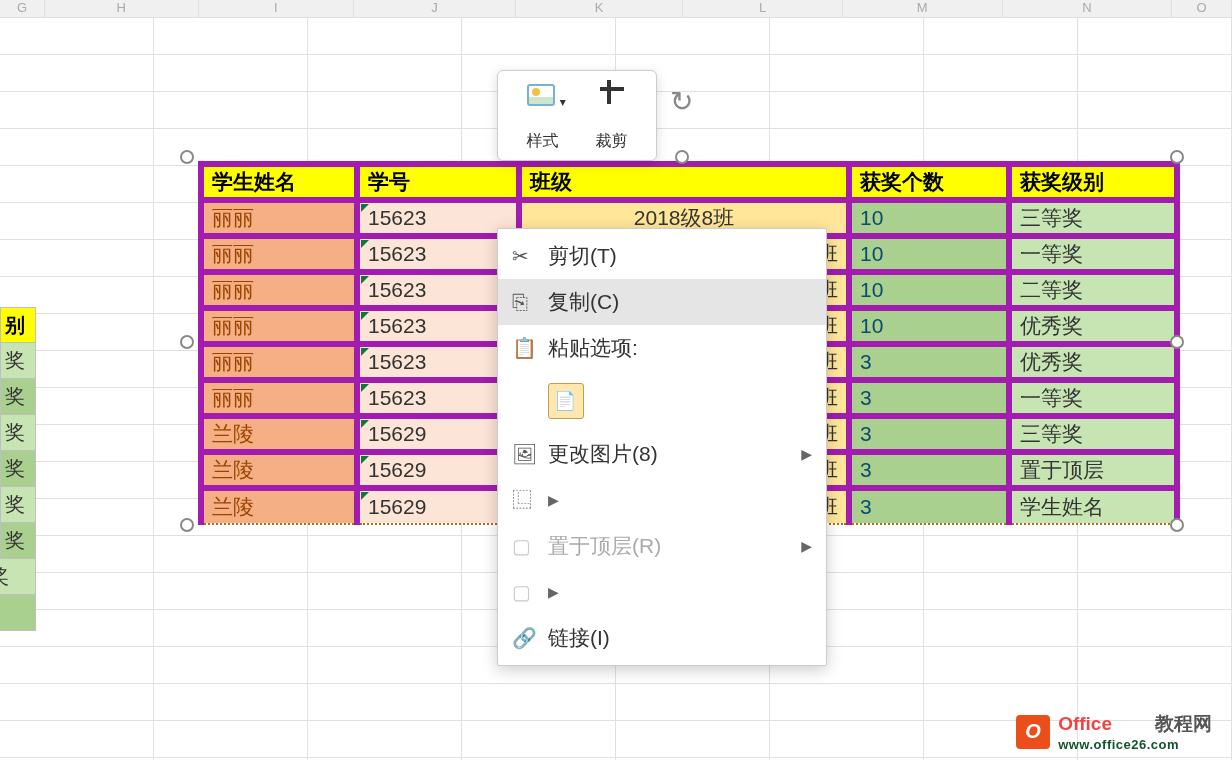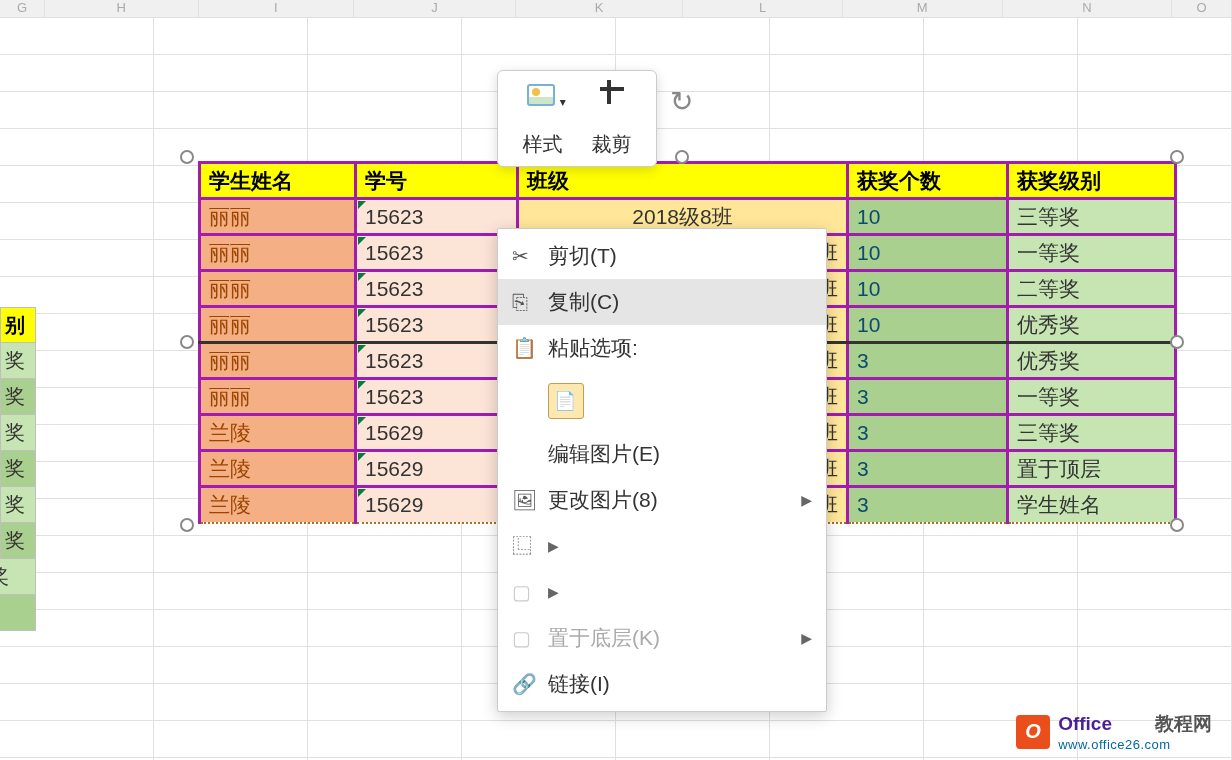--- a/index.html
+++ b/index.html
@@ -76,21 +76,21 @@
     .left-cell.alt { background: #a9d08e; }
     
     
     .main-table {
       position: absolute;
       left: 198px;
       top: 161px;
       border-collapse: collapse;
     }
     .main-table td, .main-table th {
-      border: 3px solid #a21caf;
+      border: 6px solid #a21caf;
       height: 36px;
       padding: 0 8px;
       font-size: 21px;
       text-align: left;
       position: relative;
     }
     .main-table th {
       background: #ffff00;
       font-weight: bold;
       color: #000;
@@ -161,21 +161,21 @@
       border-radius: 6px;
       box-shadow: 0 3px 12px rgba(0,0,0,0.15);
       padding: 12px 10px 8px;
     }
     .mini-toolbar-row {
       display: flex;
       justify-content: space-around;
       align-items: center;
     }
     .mini-toolbar-icons { font-size: 24px; margin-bottom: 18px; }
-    .mini-toolbar-labels { font-size: 20px; color: #333; }
+    .mini-toolbar-labels { font-size: 16px; color: #333; }
     
     
     .context-menu {
       position: absolute;
       left: 497px;
       top: 228px;
       width: 330px;
       background: #fff;
       border: 1px solid #ccc;
       border-radius: 2px;
@@ -235,23 +235,23 @@
       border-radius: 4px;
       color: #fff;
       display: flex;
       align-items: center;
       justify-content: center;
       font-weight: bold;
       font-style: italic;
       font-size: 20px;
     }
     .wm-text .line1 { font-size: 19px; font-weight: bold; }
-    .wm-text .line1 .orange { color: #4c1d95; }
+    .wm-text .line1 .orange { color: #ef4444; }
     .wm-text .line1 .gray { color: #555; padding-left: 43px; }
-    .wm-text .line2 { font-size: 13px; color: #0369a1; letter-spacing: 0.5px; }
+    .wm-text .line2 { font-size: 13px; color: #14532d; letter-spacing: 0.5px; font-weight: bold; }
     
     .style-icon { display:inline-block; width:28px; height:22px; border:2px solid #7ab0d8; border-radius:3px; position:relative; background:linear-gradient(#fff 60%, #cde5c9 60%); }
     .style-icon::after{content:"";position:absolute;width:8px;height:8px;background:#f2c14a;border-radius:50%;top:2px;left:3px;}
     .crop-icon{display:inline-block;width:24px;height:24px;position:relative;}
     .crop-icon::before{content:"";position:absolute;width:24px;height:4px;background:#333;top:4px;left:-3px;}
     .crop-icon::after{content:"";position:absolute;width:4px;height:24px;background:#333;left:4px;top:-3px;}
     .dropdown-caret{font-size:12px;color:#333;margin-left:5px;}
   </style>
 </head>
 <body>
@@ -390,39 +390,35 @@
     <span class="menu-label">复制(C)</span>
   </div>
   <div class="menu-item">
     <span class="menu-icon">📋</span>
     <span class="menu-label">粘贴选项:</span>
   </div>
   <div class="menu-item paste-row">
     <div class="paste-icon">📄</div>
   </div>
   <div class="menu-item">
-    <span class="menu-icon"></span>
-    <span class="menu-label">编辑图片(E)</span>
-  </div>
-  <div class="menu-item">
     <span class="menu-icon">🖼</span>
     <span class="menu-label">更改图片(8)</span>
     <span class="menu-arrow">▶</span>
   </div>
   <div class="menu-item">
     <span class="menu-icon">⿺</span>
     <span class="menu-arrow">▶</span>
   </div>
   <div class="menu-item disabled">
     <span class="menu-icon">▢</span>
+    <span class="menu-label">置于顶层(R)</span>
     <span class="menu-arrow">▶</span>
   </div>
   <div class="menu-item disabled">
     <span class="menu-icon">▢</span>
-    <span class="menu-label">置于底层(K)</span>
     <span class="menu-arrow">▶</span>
   </div>
   <div class="menu-item">
     <span class="menu-icon">🔗</span>
     <span class="menu-label">链接(I)</span>
   </div>
 </div>
 
 <div class="watermark">
   <div class="wm-logo">O</div>

